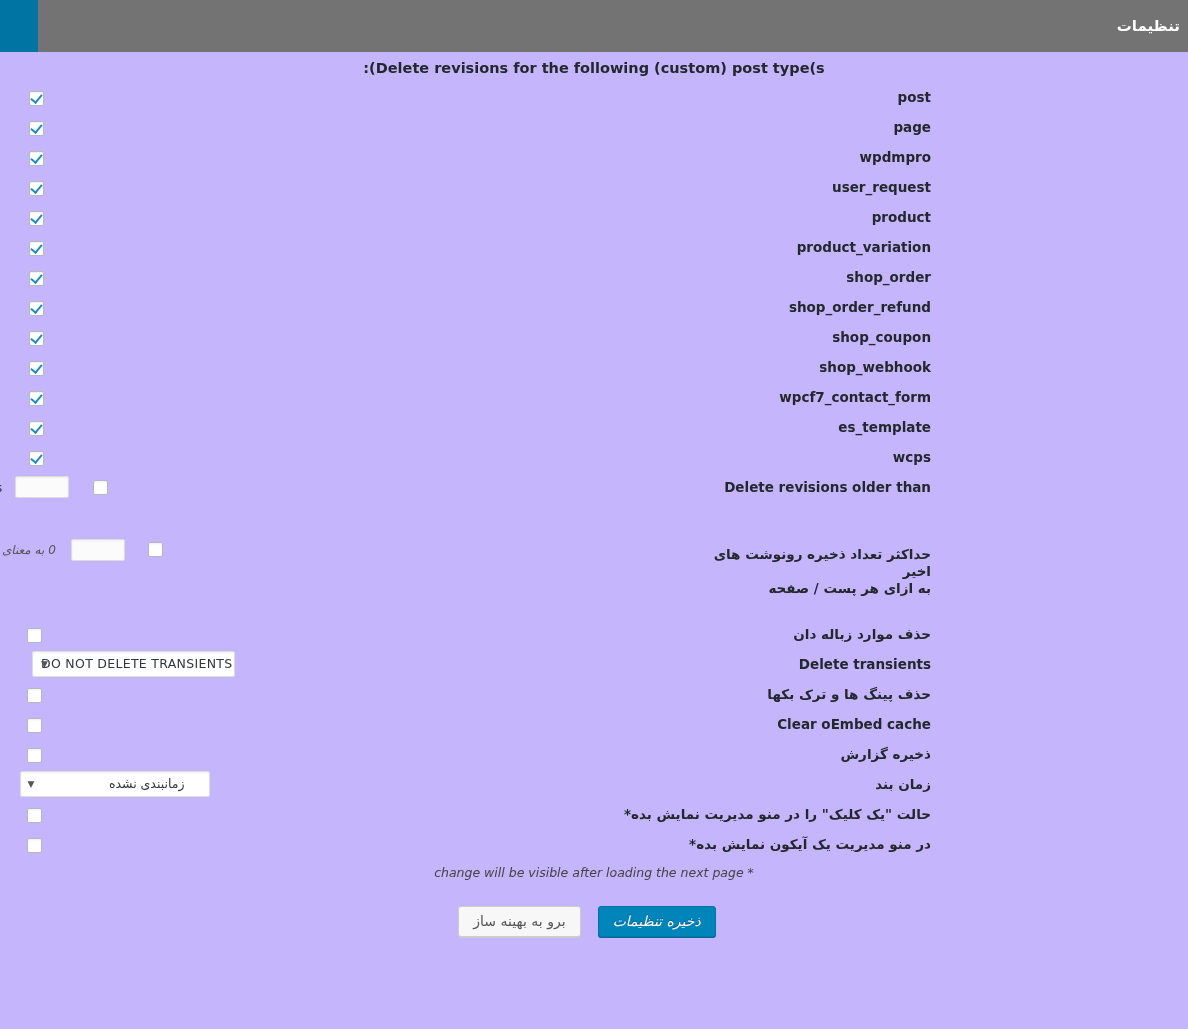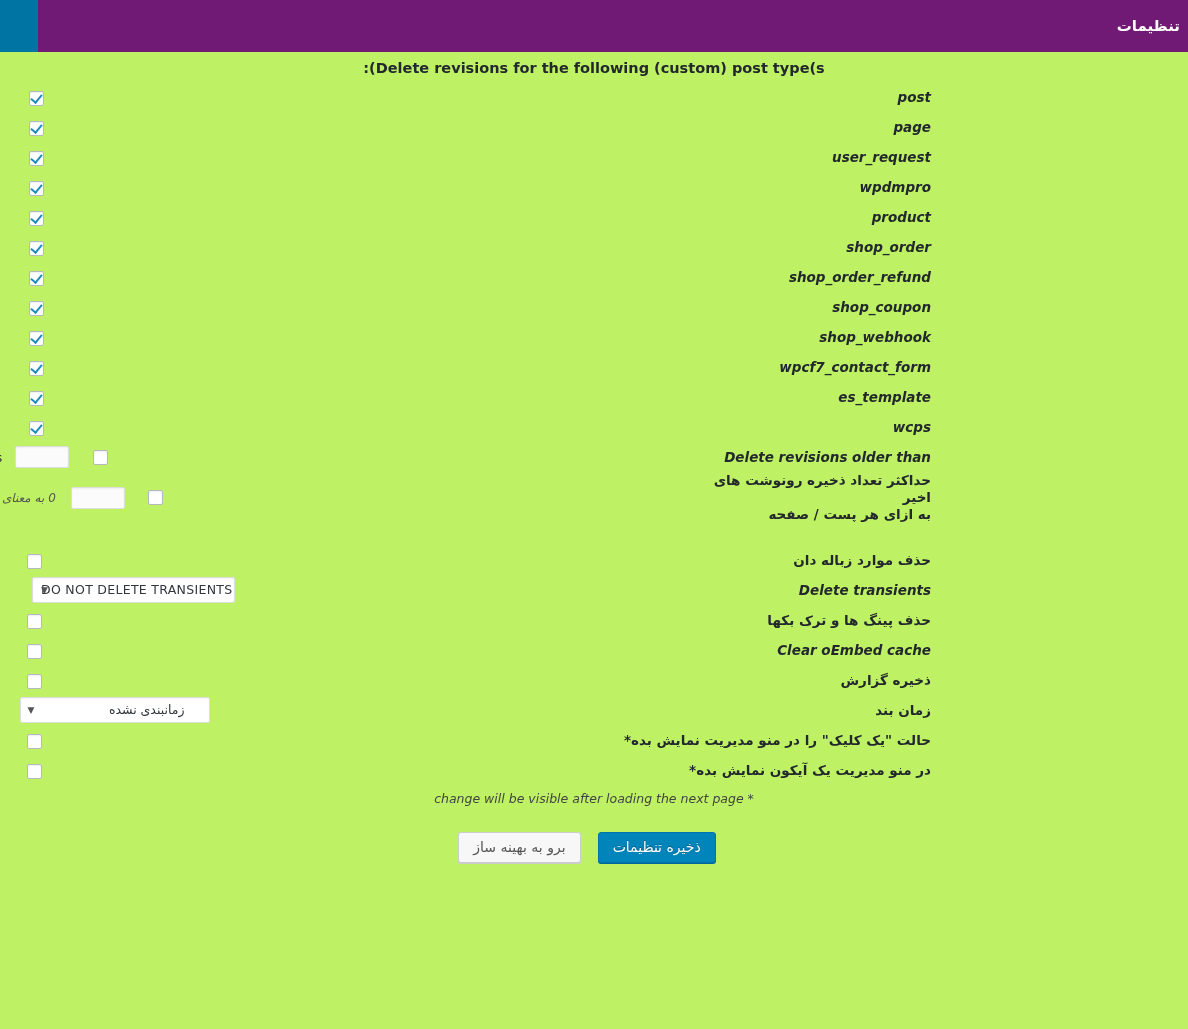--- a/index.html
+++ b/index.html
@@ -27,21 +27,21 @@
     background: #0074a2;
     box-sizing: border-box;
   }
   .header-bar .header-inner {
     position: absolute;
     top: 0;
     left: 0;
     right: 0;
     bottom: 0;
     margin-left: 38px;
-    background: #701a75;
+    background: #737373;
     text-align: right;
   }
   .header-title {
     position: absolute;
     right: 8px;
     top: 50%;
     transform: translateY(-50%);
     color: #ffffff;
     font-size: 15px;
     font-weight: bold;
@@ -49,21 +49,21 @@
     letter-spacing: .2px;
   }
 
   
   .page {
     position: absolute;
     top: 52px;
     left: 0;
     right: 0;
     bottom: 0;
-    background: #bef264;
+    background: #c4b5fd;
   }
 
   .form-title {
     text-align: center;
     font-size: 14.5px;
     font-weight: bold;
     color: #23282d;
     padding-top: 8px;
     padding-bottom: 6px;
     direction: ltr;
@@ -92,26 +92,26 @@
     padding-right: 0;
     margin-right: 257px;   
     font-size: 13.5px;
     font-weight: bold;
     color: #23282d;
     line-height: 17px;
     white-space: nowrap;
   }
   .label-text.ltr {
     direction: ltr;
-    font-style: italic;
   }
   .label-text.two-line {
     white-space: normal;
     width: 240px;
     margin-right: 257px;
+    margin-top: 44px;
   }
 
   td.control-col {
     width: 257px;
     text-align: left;
   }
   .control-wrap {
     display: block;
     padding-left: 0;
     margin-left: 0;
@@ -269,20 +269,21 @@
     font-family: "DejaVu Sans", "Liberation Sans", sans-serif;
     white-space: nowrap;
   }
   .btn-primary {
     background: #0085ba;
     border: 1px solid #0073aa;
     color: #fff;
     padding: 6px 14px 7px;
     box-shadow: 0 1px 0 #006799;
     text-shadow: 0 -1px 1px #005a87;
+    font-style: italic;
   }
   .btn-secondary {
     background: #f7f7f7;
     border: 1px solid #ccc;
     color: #555;
     padding: 6px 14px 7px;
     box-shadow: 0 1px 0 #ccc;
     margin-right: 12px;
   }
   .spacer-row td { height: 22px; }
@@ -322,45 +323,57 @@
         <td class="control-col">
           <span class="control-wrap">
             <span class="cb-posttype-wrap">
               <span class="cb checked"></span>
             </span>
           </span>
         </td>
       </tr>
         <tr class="row-posttype" style="">
         <td class="label-col">
+          <span class="label-text ltr">wpdmpro</span>
+        </td>
+        <td class="control-col">
+          <span class="control-wrap">
+            <span class="cb-posttype-wrap">
+              <span class="cb checked"></span>
+            </span>
+          </span>
+        </td>
+      </tr>
+        <tr class="row-posttype" style="">
+        <td class="label-col">
           <span class="label-text ltr">user_request</span>
         </td>
         <td class="control-col">
           <span class="control-wrap">
             <span class="cb-posttype-wrap">
               <span class="cb checked"></span>
             </span>
           </span>
         </td>
       </tr>
         <tr class="row-posttype" style="">
         <td class="label-col">
-          <span class="label-text ltr">wpdmpro</span>
-        </td>
-        <td class="control-col">
-          <span class="control-wrap">
-            <span class="cb-posttype-wrap">
-              <span class="cb checked"></span>
-            </span>
-          </span>
-        </td>
-      </tr>
-        <tr class="row-posttype" style="">
-        <td class="label-col">
           <span class="label-text ltr">product</span>
+        </td>
+        <td class="control-col">
+          <span class="control-wrap">
+            <span class="cb-posttype-wrap">
+              <span class="cb checked"></span>
+            </span>
+          </span>
+        </td>
+      </tr>
+        <tr class="row-posttype" style="">
+        <td class="label-col">
+          <span class="label-text ltr">product_variation</span>
         </td>
         <td class="control-col">
           <span class="control-wrap">
             <span class="cb-posttype-wrap">
               <span class="cb checked"></span>
             </span>
           </span>
         </td>
       </tr>
         <tr class="row-posttype" style="">

